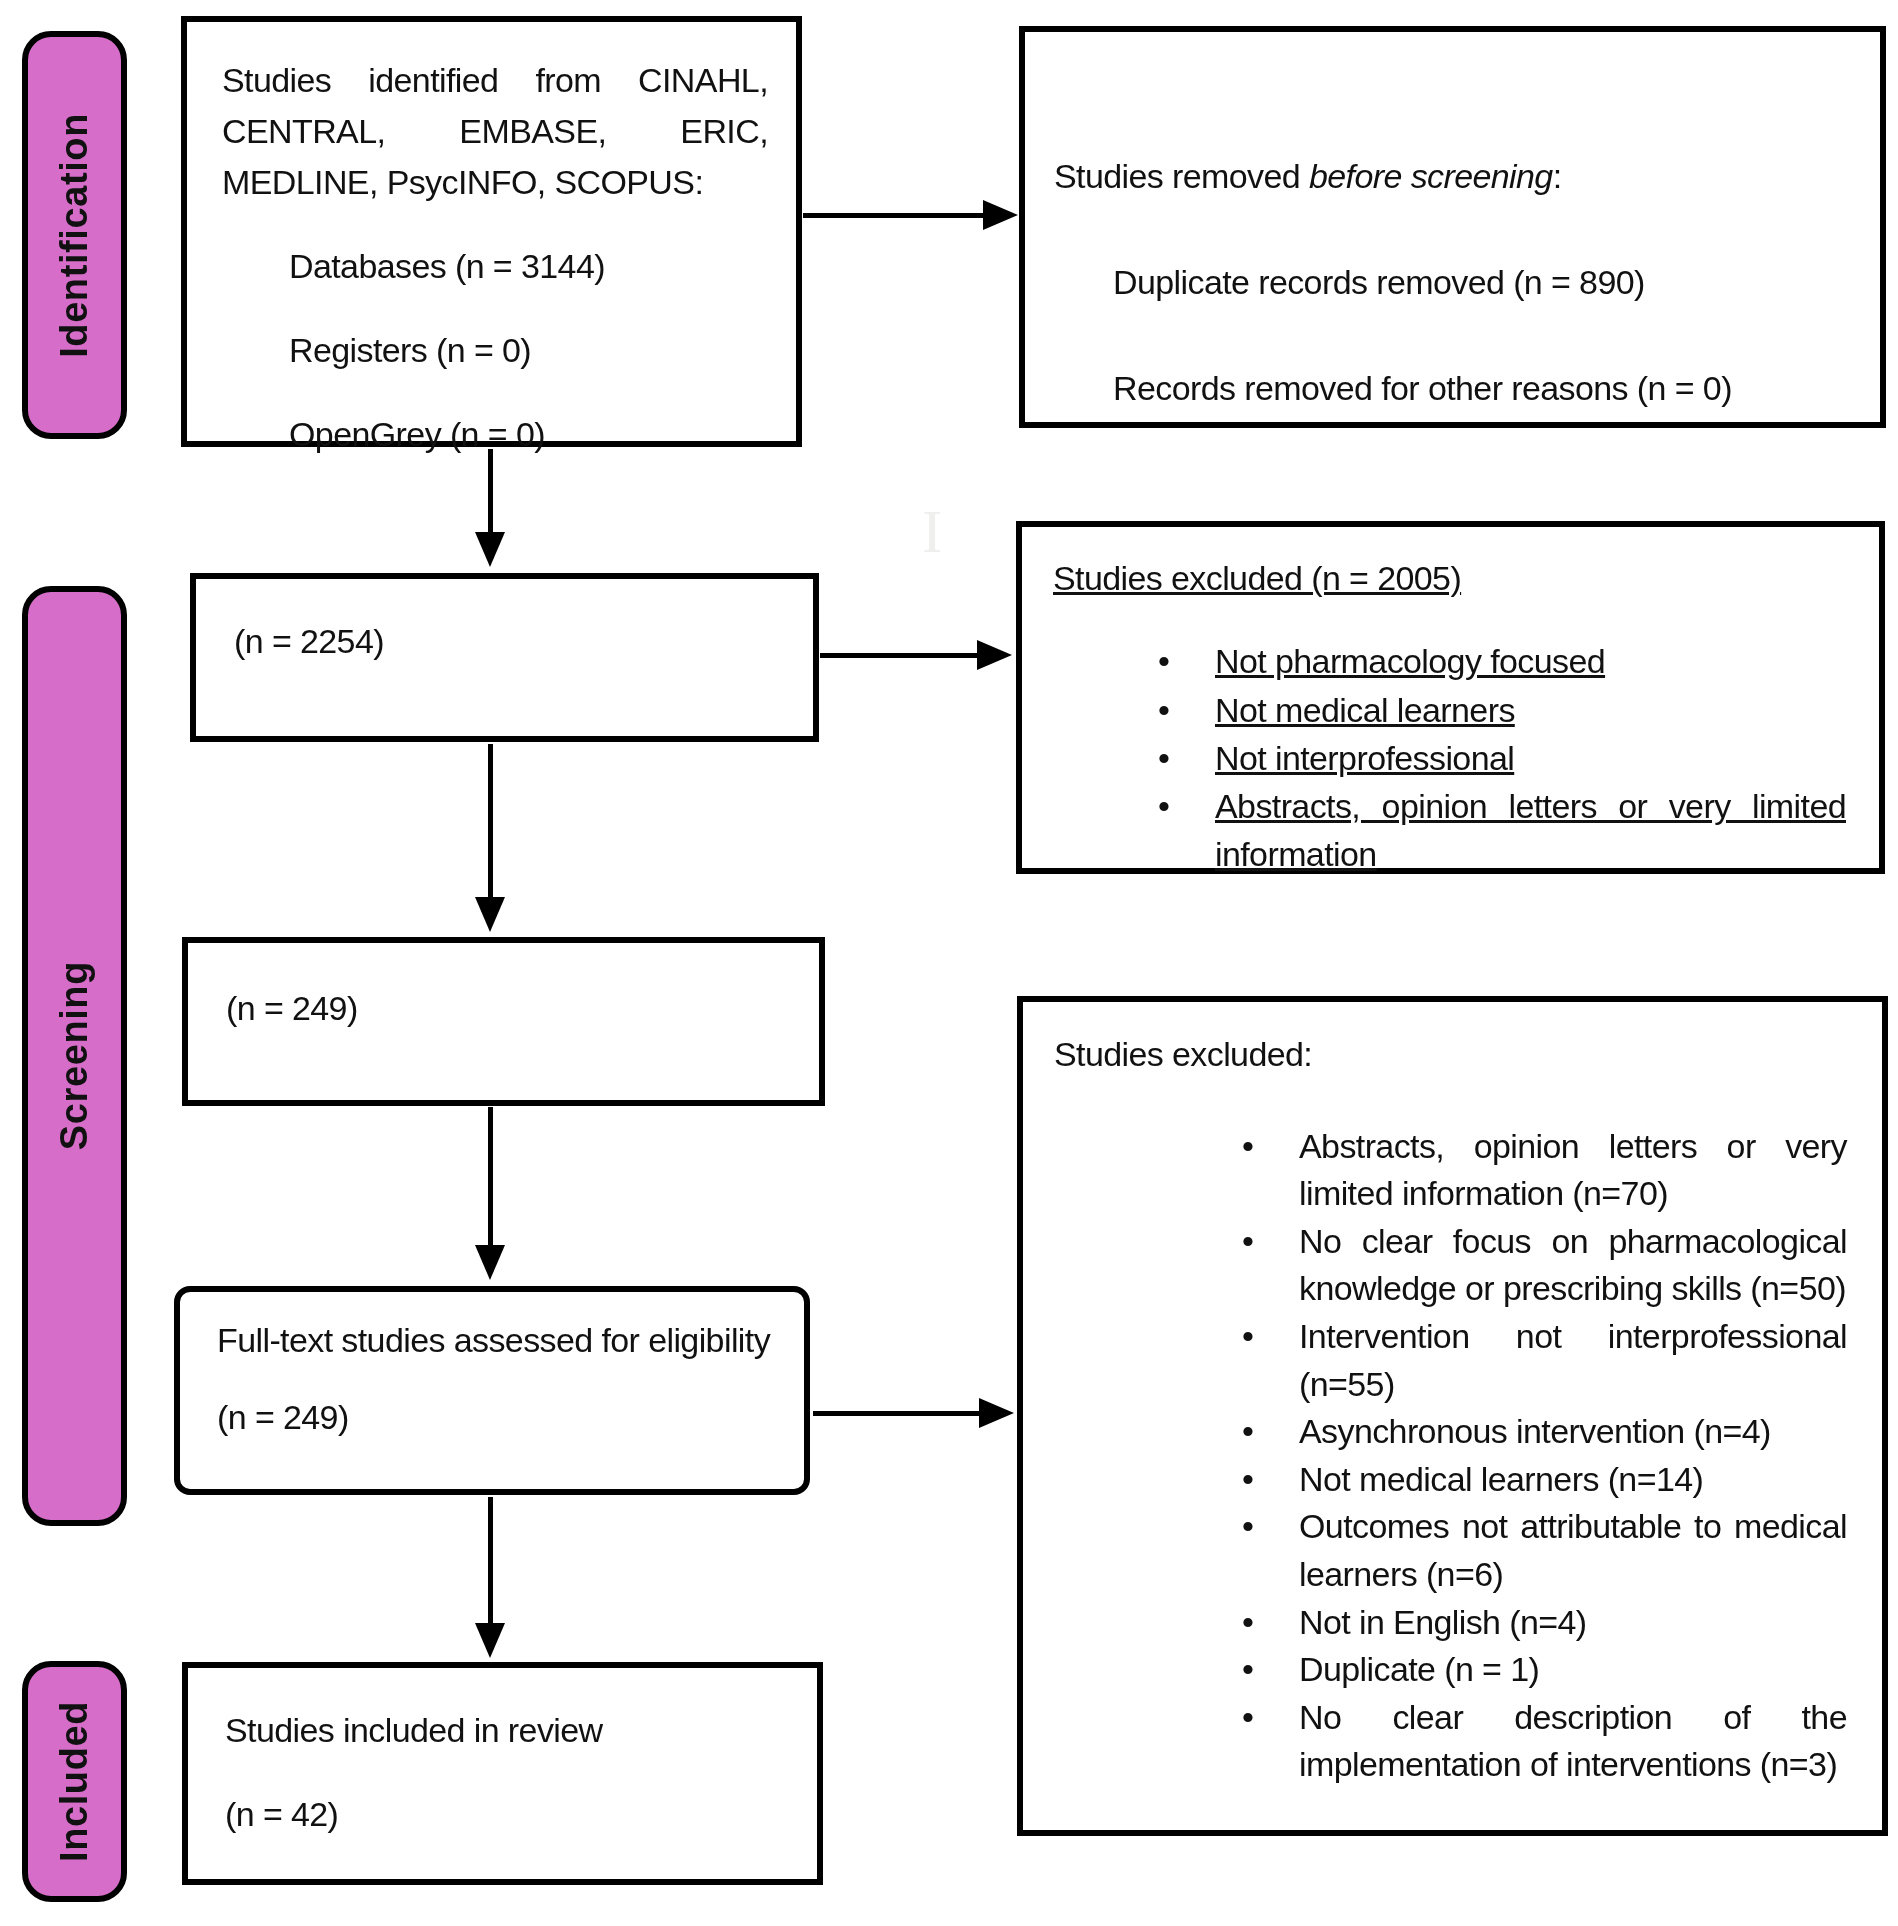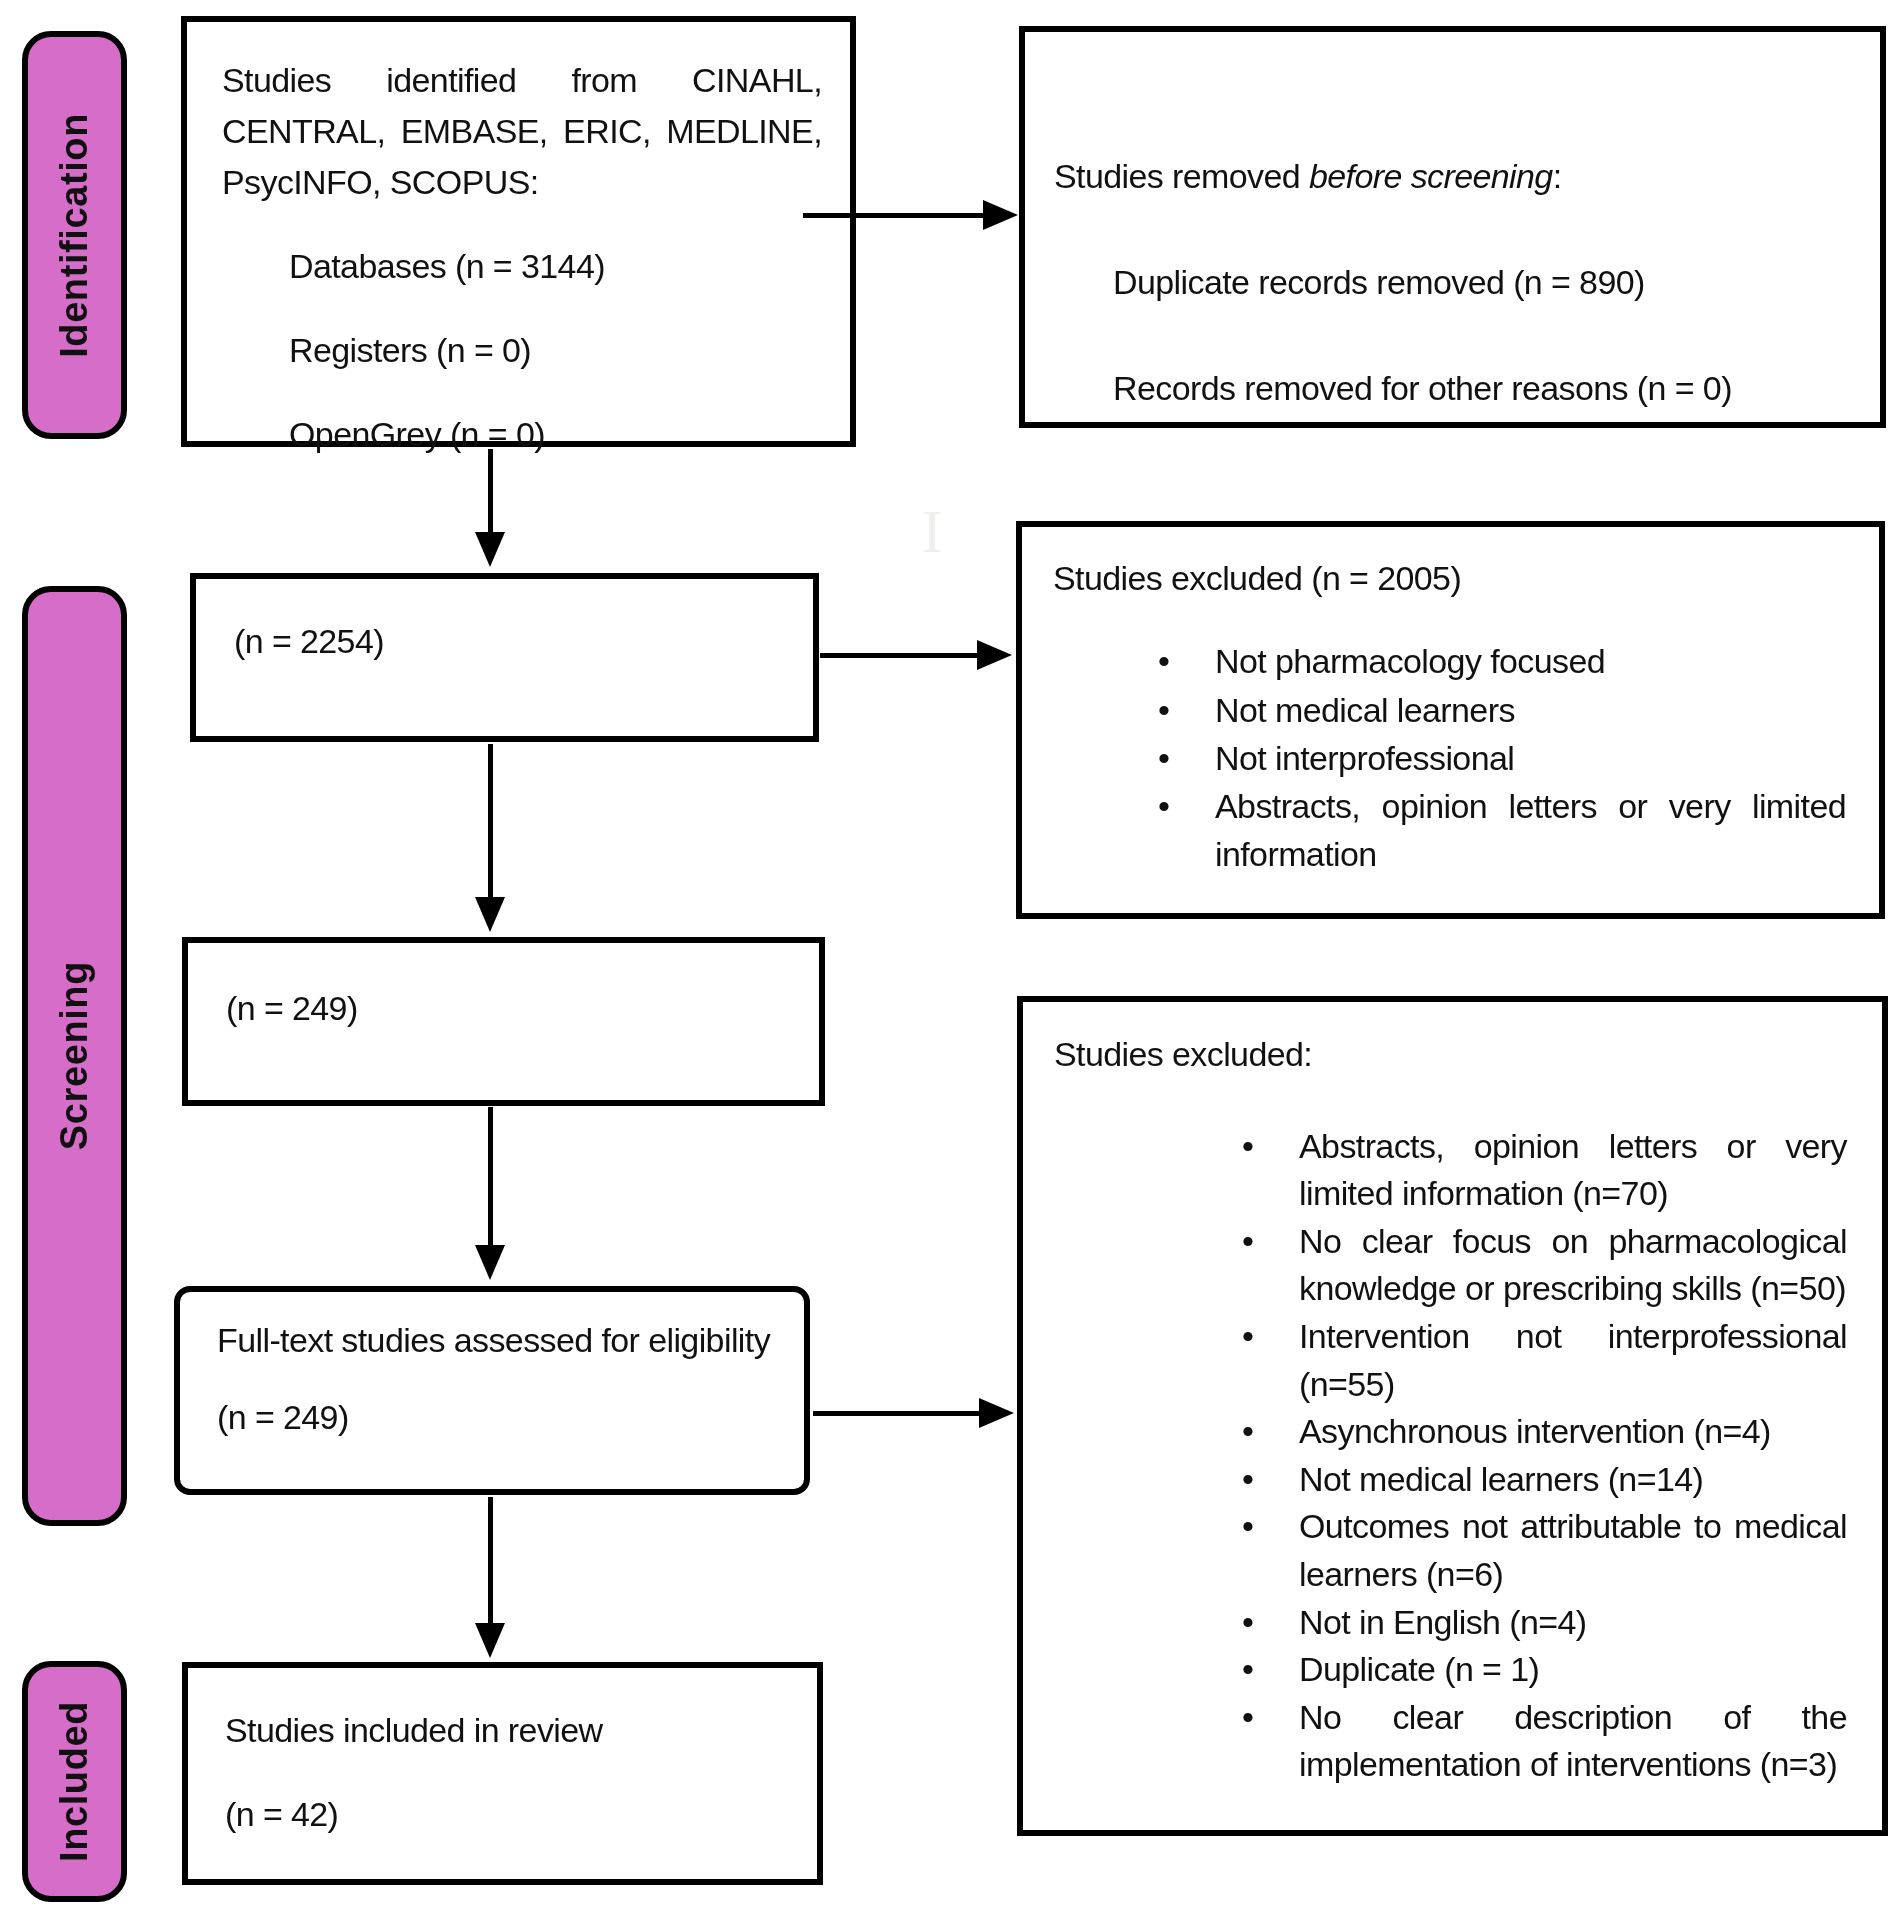--- a/index.html
+++ b/index.html
@@ -33,33 +33,33 @@
   .fbox{
     position:absolute;
     background:#ffffff;
     border:6.2px solid #000;
     box-sizing:border-box;
     font-size:34px;
     line-height:1.5;
   }
   .jtext{text-align:justify;}
   
-  #box-identified{left:181px;top:16px;width:675px;height:431px;padding:33px 28px 0 35px;}
+  #box-identified{left:181px;top:16px;width:621px;height:431px;padding:33px 28px 0 35px;}
   #box-identified .intro{margin:0;}
   #box-identified .src-item{margin:33px 0 0 67px;}
   
   #box-removed{left:1019px;top:25.5px;width:867px;height:402px;padding:120px 45px 0 29px;line-height:1.42;}
   #box-removed .title{margin:0;}
   #box-removed .rm-item{margin:58px 0 0 59px;}
   
   #box-screened{left:190px;top:573px;width:629px;height:169px;padding:32px 22.6px 0 38px;line-height:1.5;}
   #box-screened p{margin:0;}
   #box-screened .n-line{margin-top:4.5px;}
   
-  #box-excluded-screen{left:1016px;top:521px;width:869px;height:398px;padding:27px 33px 0 31px;line-height:1.42;}
+  #box-excluded-screen{left:1016px;top:521px;width:869px;height:353px;padding:27px 33px 0 31px;line-height:1.42;text-decoration:underline;}
   #box-excluded-screen .title{margin:0;}
   
   ul.blist{list-style:none;margin:0;padding:0;}
   ul.blist li{position:relative;padding-left:57px;}
   ul.blist li::before{content:"\2022";position:absolute;left:0;top:0;}
   #box-excluded-screen ul.blist{margin:35px 0 0 105px;}
   
   #box-sought{left:182px;top:937px;width:643px;height:169px;padding:35px 22.6px 0 38px;line-height:1.5;}
   #box-sought p{margin:0;}
   #box-sought .n-line{margin-top:4.5px;}

